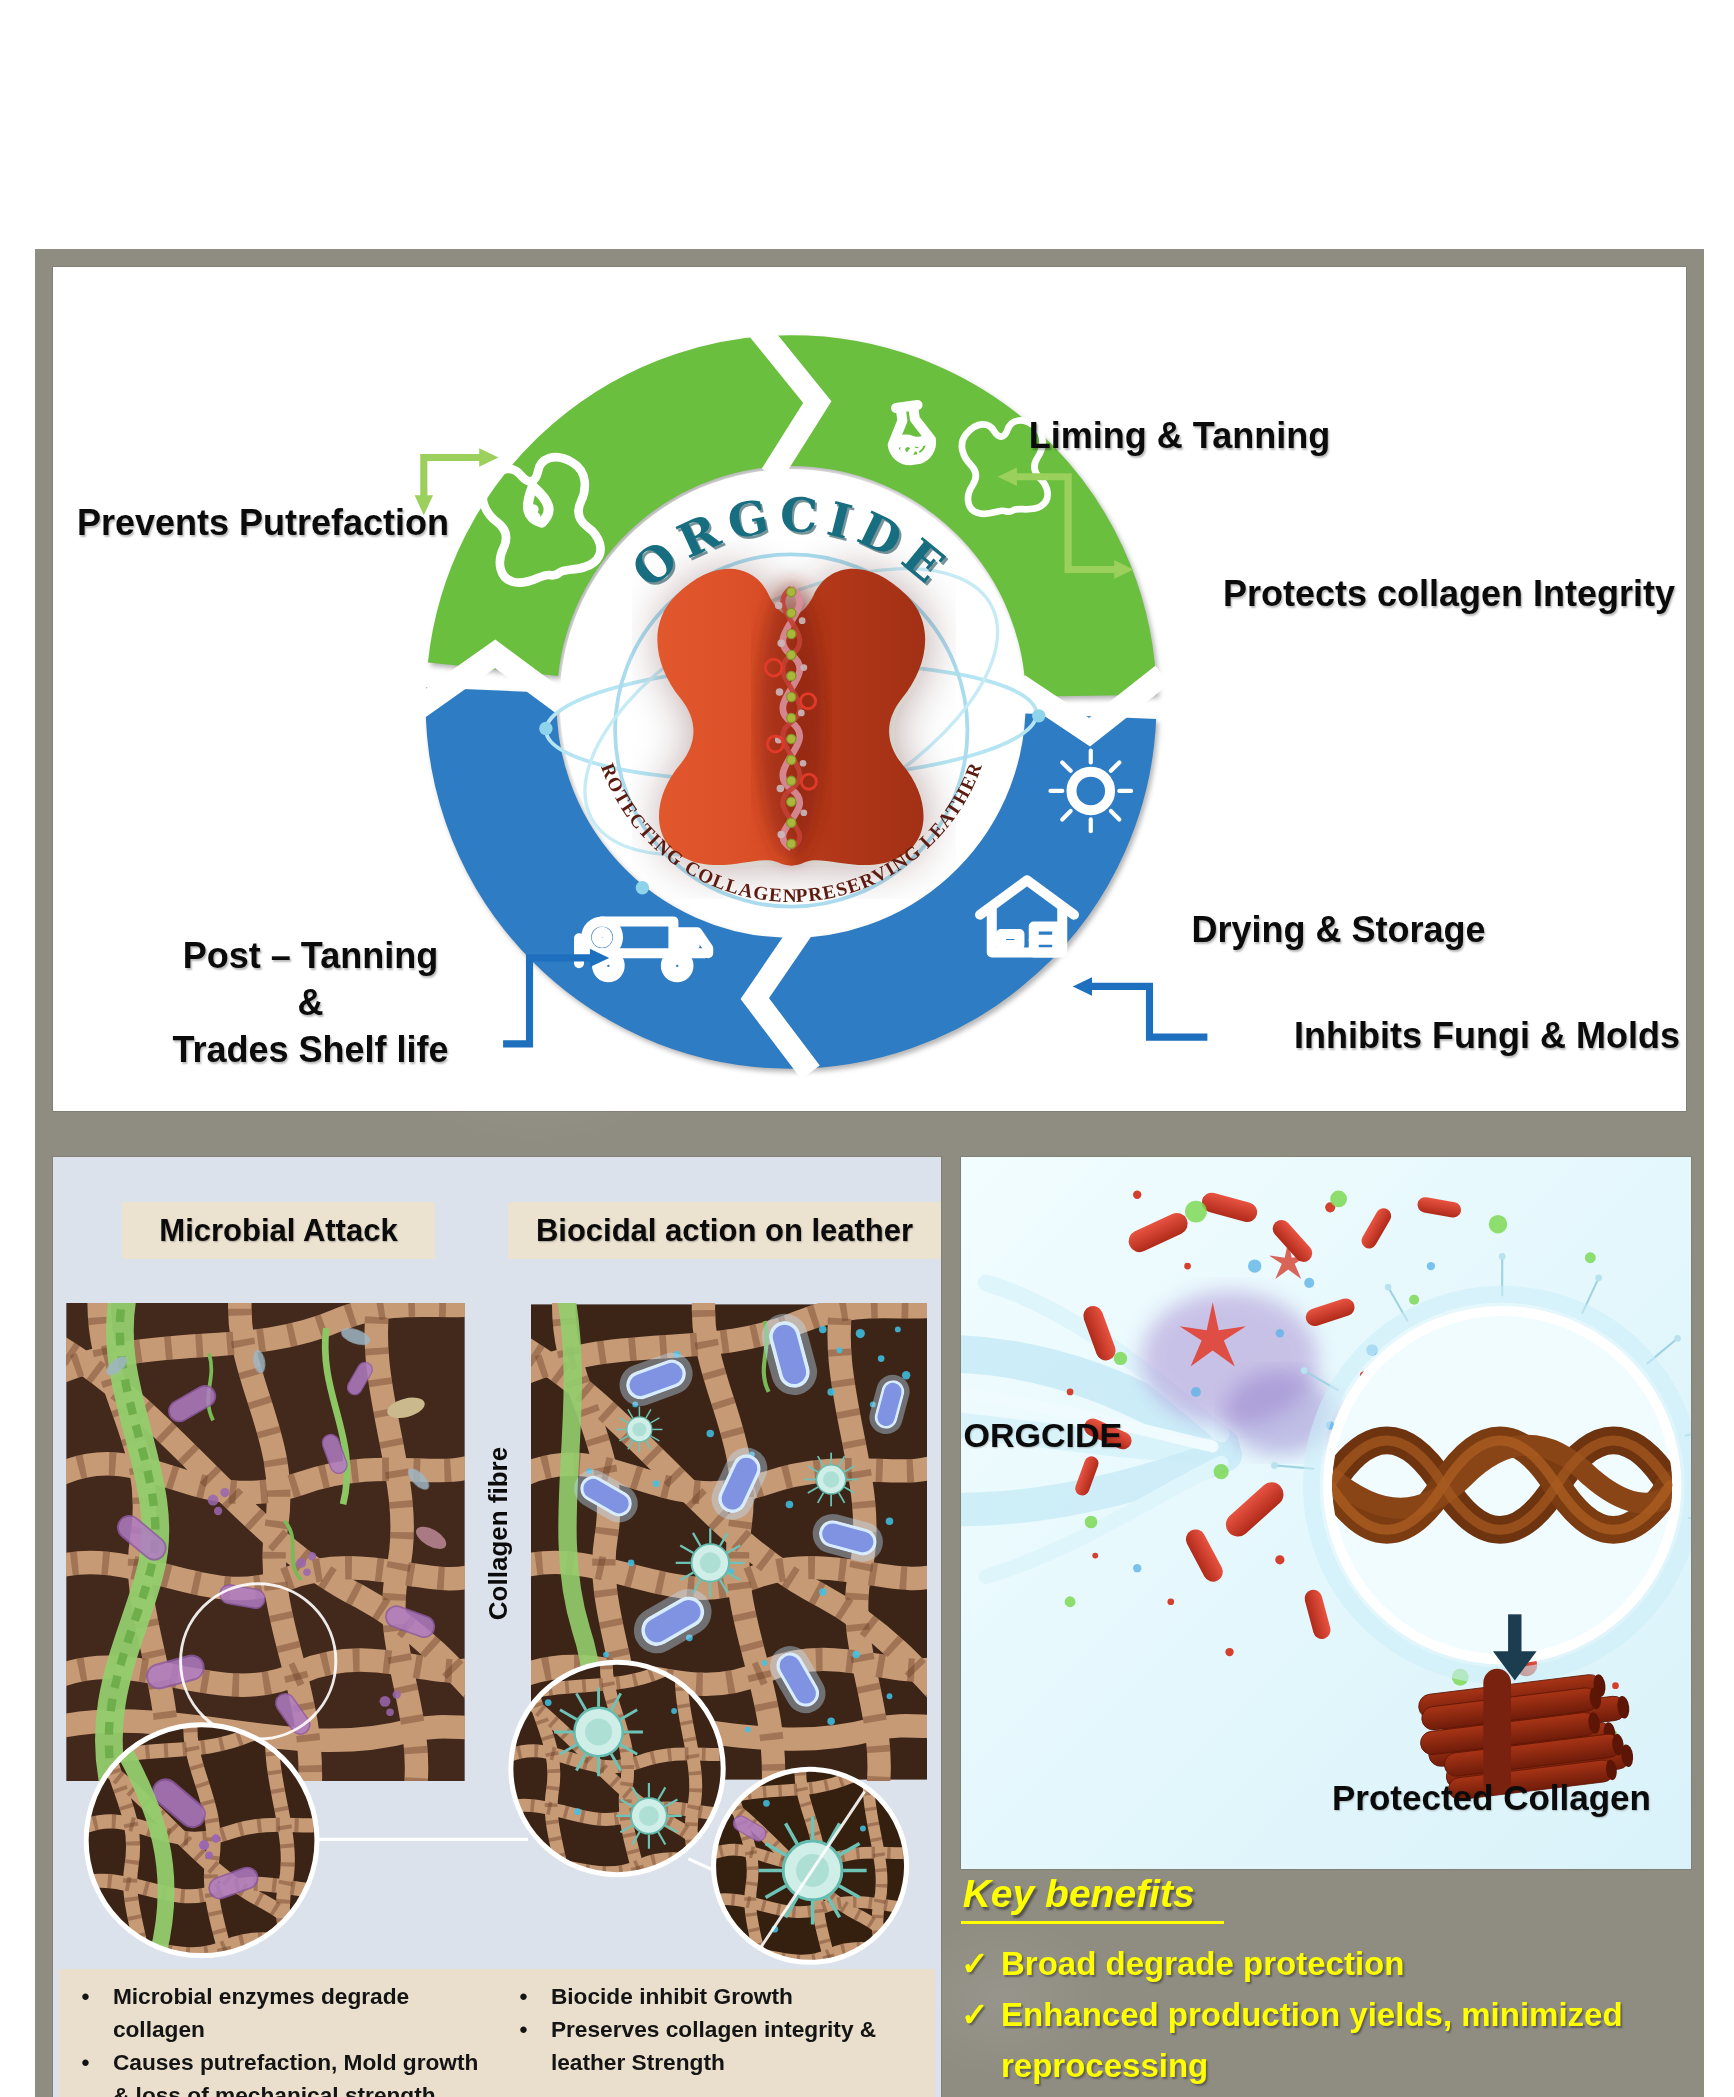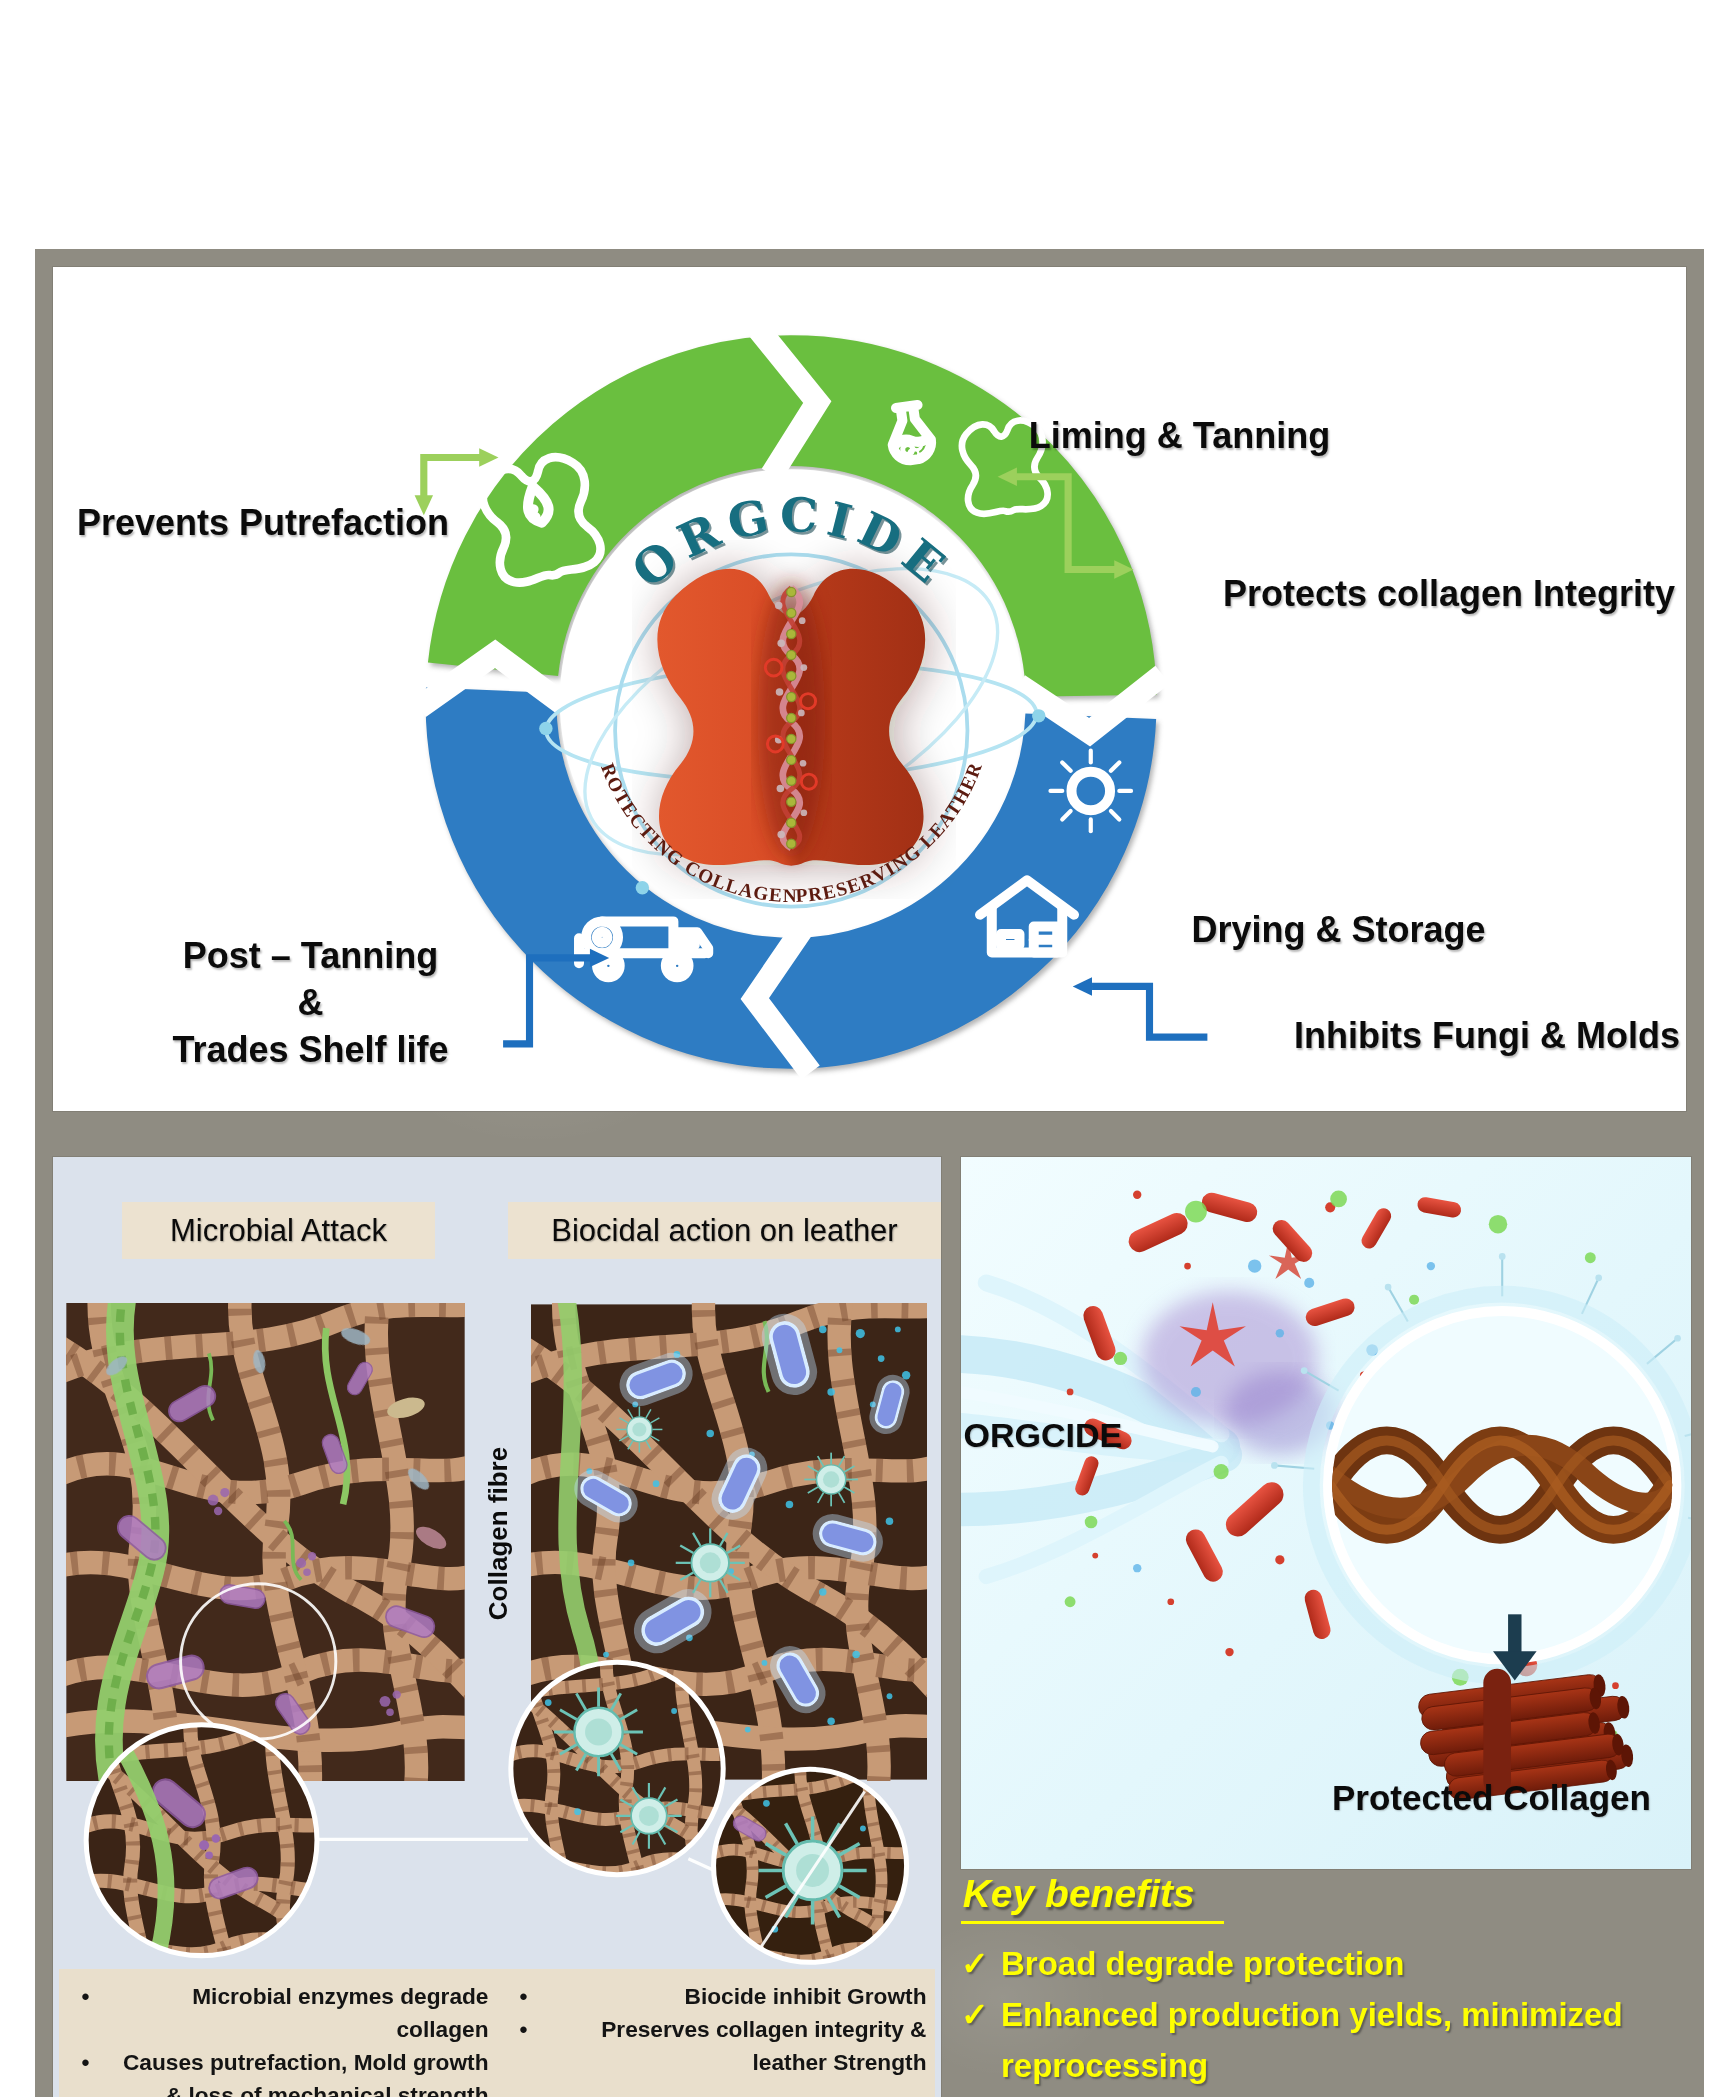--- a/index.html
+++ b/index.html
@@ -20,29 +20,29 @@
   .top-panel{left:53px;top:267px;width:1633px;height:844px;background:#ffffff;}
   .bl-panel{left:53px;top:1157px;width:888px;height:951px;background:#dbe2ec;}
   .br-panel{left:961px;top:1157px;width:730px;height:712px;background:linear-gradient(135deg,#f2fdff 0%,#e3f7fc 55%,#d9f2f9 100%);}
   .lbl{position:absolute;font-weight:800;color:#0b0b0b;text-align:center;letter-spacing:0;
        text-shadow:1.3px 1.7px 2.1px rgba(0,0,0,.28);}
   .fs86{font-size:36px;line-height:42px;}
   .cycle-svg,.fillsvg{position:absolute;left:0;top:0;width:100%;height:100%;}
   .ringarc{filter:drop-shadow(6px 8px 6px rgba(40,40,40,.35));}
   .wic{stroke:#ffffff;fill:none;stroke-width:10;stroke-linecap:round;stroke-linejoin:round;vector-effect:non-scaling-stroke;}
   .elbow{fill:none;stroke-width:17px;}
-  .hdrbox{position:absolute;height:57px;background:#ece2d0;color:#0b0b0b;font-weight:400;font-size:31px;
+  .hdrbox{position:absolute;height:57px;background:#ece2d0;color:#0b0b0b;font-weight:700;font-size:31px;
           line-height:57px;text-align:center;text-shadow:0.8px 1.3px 1.7px rgba(0,0,0,.3);}
   .micro{position:absolute;}
   .sidelabel{position:absolute;left:297px;top:362px;width:294px;height:29px;transform:rotate(-90deg);
              font-size:26px;font-weight:800;color:#0b0b0b;text-align:center;}
   .bullbox{position:absolute;left:5.9px;top:812px;width:876px;height:133px;background:#e9dfcc;display:flex;}
   .bullcol{width:50%;padding:11px 8.4px 0 15px;box-sizing:border-box;}
   .bullcol ul{margin:0;padding:0;list-style:none;}
-  .bullcol li{position:relative;padding-left:39px;font-size:22.7px;line-height:33px;font-weight:800;color:#141414;text-align:right;}
+  .bullcol li{position:relative;padding-left:39px;font-size:22.7px;line-height:33px;font-weight:800;color:#141414;}
   .bullcol li::before{content:"•";position:absolute;left:7.6px;top:0;}
   .brand2{position:absolute;left:2.5px;top:259px;width:201px;font-size:34px;font-weight:800;color:#0b0b0b;
           text-shadow:0.8px 1.3px 1.7px rgba(0,0,0,.25);}
   .protected{position:absolute;left:371px;top:621px;width:344px;font-size:35px;font-weight:800;color:#0b0b0b;
              text-shadow:0.8px 1.3px 1.7px rgba(0,0,0,.25);}
   .benefits{position:absolute;left:961px;top:1872px;width:738px;color:#ffff00;}
   .benefits .title{display:inline-block;font-size:39px;font-weight:800;font-style:italic;
       border-bottom:3.8px solid #ffff00;padding:0 29px 5px 1.7px;text-shadow:2.1px 2.5px 2.1px rgba(55,55,55,.65);}
   .benefits ul{margin:14.3px 0 0 0;padding:0;list-style:none;}
   .benefits li{display:flex;align-items:flex-start;font-size:33px;line-height:51px;font-weight:800;

